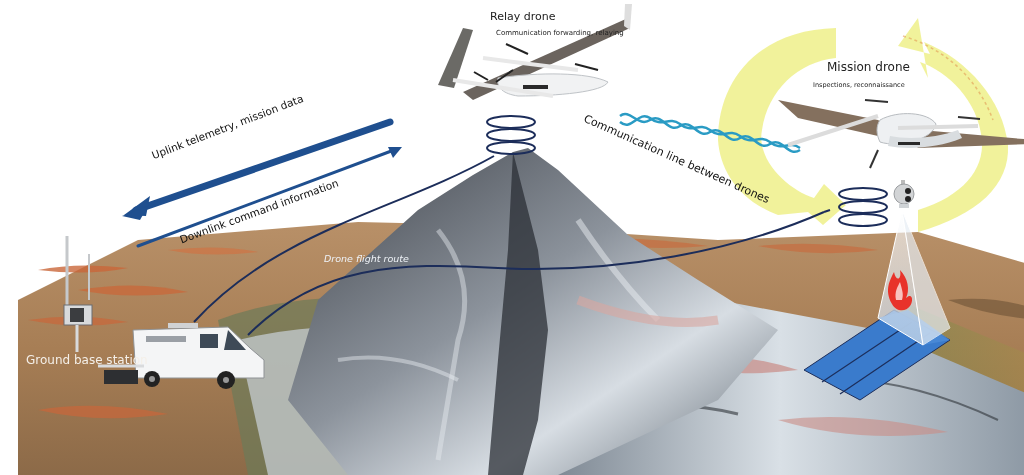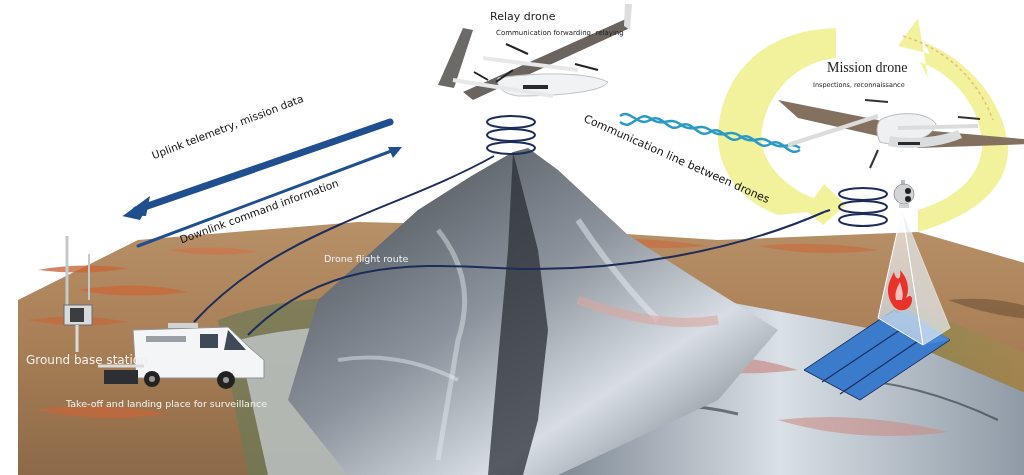--- a/index.html
+++ b/index.html
@@ -1,26 +1,26 @@
 <!DOCTYPE html>
 <html><head>
 <meta charset="utf-8">
 <style>
   html, body { margin:0; padding:0; background:#ffffff; }
   body { width:1024px; height:475px; overflow:hidden; position:relative; font-family:"DejaVu Sans", sans-serif; }
   .stage { position:absolute; left:12px; top:0; width:1024px; height:475px;padding-left:6px; }
   .lbl { position:absolute; white-space:nowrap; color:#222; }
   .title-relay { left:478px; top:10px; font-size:11px; color:#222; }
   .sub-relay { left:452px; top:29px; font-size:7px; color:#222;margin-left:32px; }
-  .title-mission { left:815px; top:60px; font-size:14px; color:#222;font-family:Liberation Serif, serif; }
+  .title-mission { left:815px; top:60px; font-size:12px; color:#222; }
   .sub-mission { left:801px; top:81px; font-size:6.5px; color:#222;text-align:center; }
   .uplink { left:138px; top:150px; font-size:10.5px; color:#111; transform:rotate(-21deg); transform-origin:left top; }
   .downlink { left:166px; top:234px; font-size:10.5px; color:#111; transform:rotate(-20deg); transform-origin:left top; }
   .commline { left:575px; top:112px; font-size:11px; color:#111; transform:rotate(24deg); transform-origin:left top; }
-  .flight { left:312px; top:253px; font-size:9.5px; color:#eef2f7; }
+  .flight { left:312px; top:253px; font-size:9.5px; color:#eef2f7;font-style:italic; }
   .ground { left:14px; top:353px; font-size:12px; color:#f4efe8; }
   .takeoff { left:54px; top:398px; font-size:9.5px; color:#f7f3ee; }
 </style>
 </head>
 <body>
 
 <div class="stage">
 <svg width="1024" height="475" viewBox="0 0 1024 475" xmlns="http://www.w3.org/2000/svg">
   <defs>
     <linearGradient id="terrain" x1="0" y1="0" x2="0" y2="1">
@@ -191,14 +191,13 @@
 
 <span class="lbl title-relay">Relay drone</span>
 <span class="lbl sub-relay">Communication forwarding, relaying</span>
 <span class="lbl title-mission">Mission drone</span>
 <span class="lbl sub-mission">Inspections, reconnaissance</span>
 <span class="lbl uplink">Uplink telemetry, mission data</span>
 <span class="lbl downlink">Downlink command information</span>
 <span class="lbl commline">Communication line between drones</span>
 <span class="lbl flight">Drone flight route</span>
 <span class="lbl ground">Ground base station</span>
-<span class="lbl takeoff">Take-off and landing place for surveillance</span>
 </div>
 
 </body></html>

